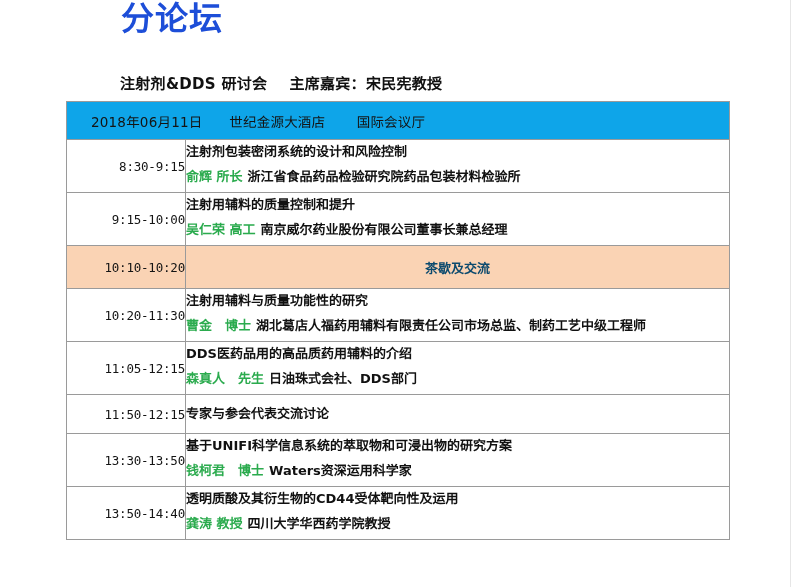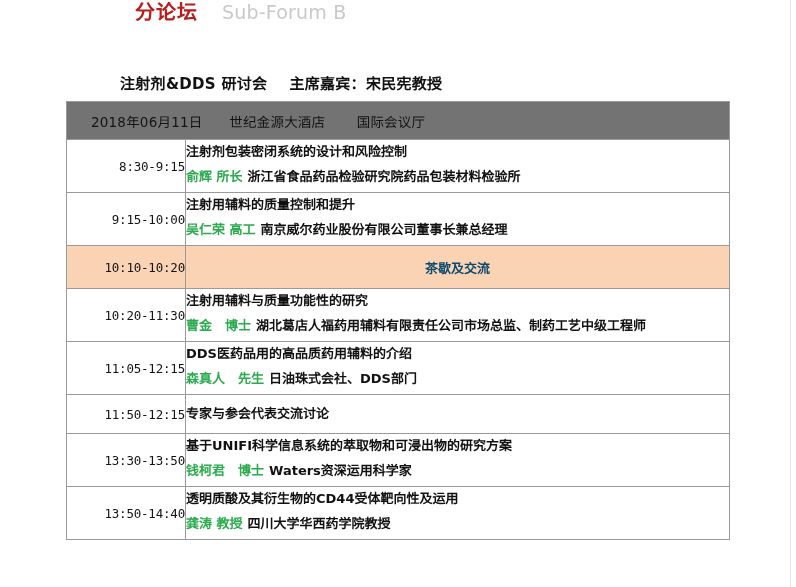--- a/index.html
+++ b/index.html
@@ -32,25 +32,25 @@
     position: absolute;
     left: 66px;
     top: 2px;
     width: 664px;
     height: 44px;
     display: flex;
     align-items: baseline;
   }
   #forum-title-cn {
     font-family: "DejaVu Sans", "Liberation Sans", sans-serif;
-    font-size: 20px;
+    font-size: 33px;
     font-weight: 700;
     letter-spacing: 1px;
-    color: #b91c1c;
-    margin-left: 69px;
+    color: #1d4ed8;
+    margin-left: 55px;
     line-height: 1;
   }
   #forum-title-en {
     font-family: "DejaVu Sans", "Liberation Sans", sans-serif;
     font-size: 19px;
     font-weight: 400;
     color: #c9c9c9;
     margin-left: 24px;
     line-height: 1;
     letter-spacing: 0.2px;
@@ -81,21 +81,21 @@
   #agenda-table td {
     border: 1px solid #9a9a9a;
     padding: 0;
     vertical-align: middle;
   }
   col.col-time { width: 119px; }
   col.col-body { width: 544px; }
 
   
   tr.header-row td {
-    background: #737373;
+    background: #0ea5e9;
     height: 37px;
   }
   .header-text {
     font-family: "DejaVu Sans", "Liberation Sans", sans-serif;
     font-size: 13.5px;
     font-weight: 400;
     color: #141414;
     padding-left: 24px;
     white-space: pre;
     letter-spacing: 0.2px;
@@ -163,21 +163,20 @@
   }
   tr.break-row .time-cell { background: #fad3b4; }
 </style>
 </head>
 <body>
 
 <div id="page-edge-rule"></div>
 
 <div id="masthead">
   <span id="forum-title-cn">分论坛</span>
-  <span id="forum-title-en">Sub-Forum B</span>
 </div>
 
 <div id="subheading">注射剂&amp;DDS 研讨会    主席嘉宾：宋民宪教授</div>
 
 <table id="agenda-table">
   <colgroup>
     <col class="col-time">
     <col class="col-body">
   </colgroup>
   <tbody id="agenda-body">

